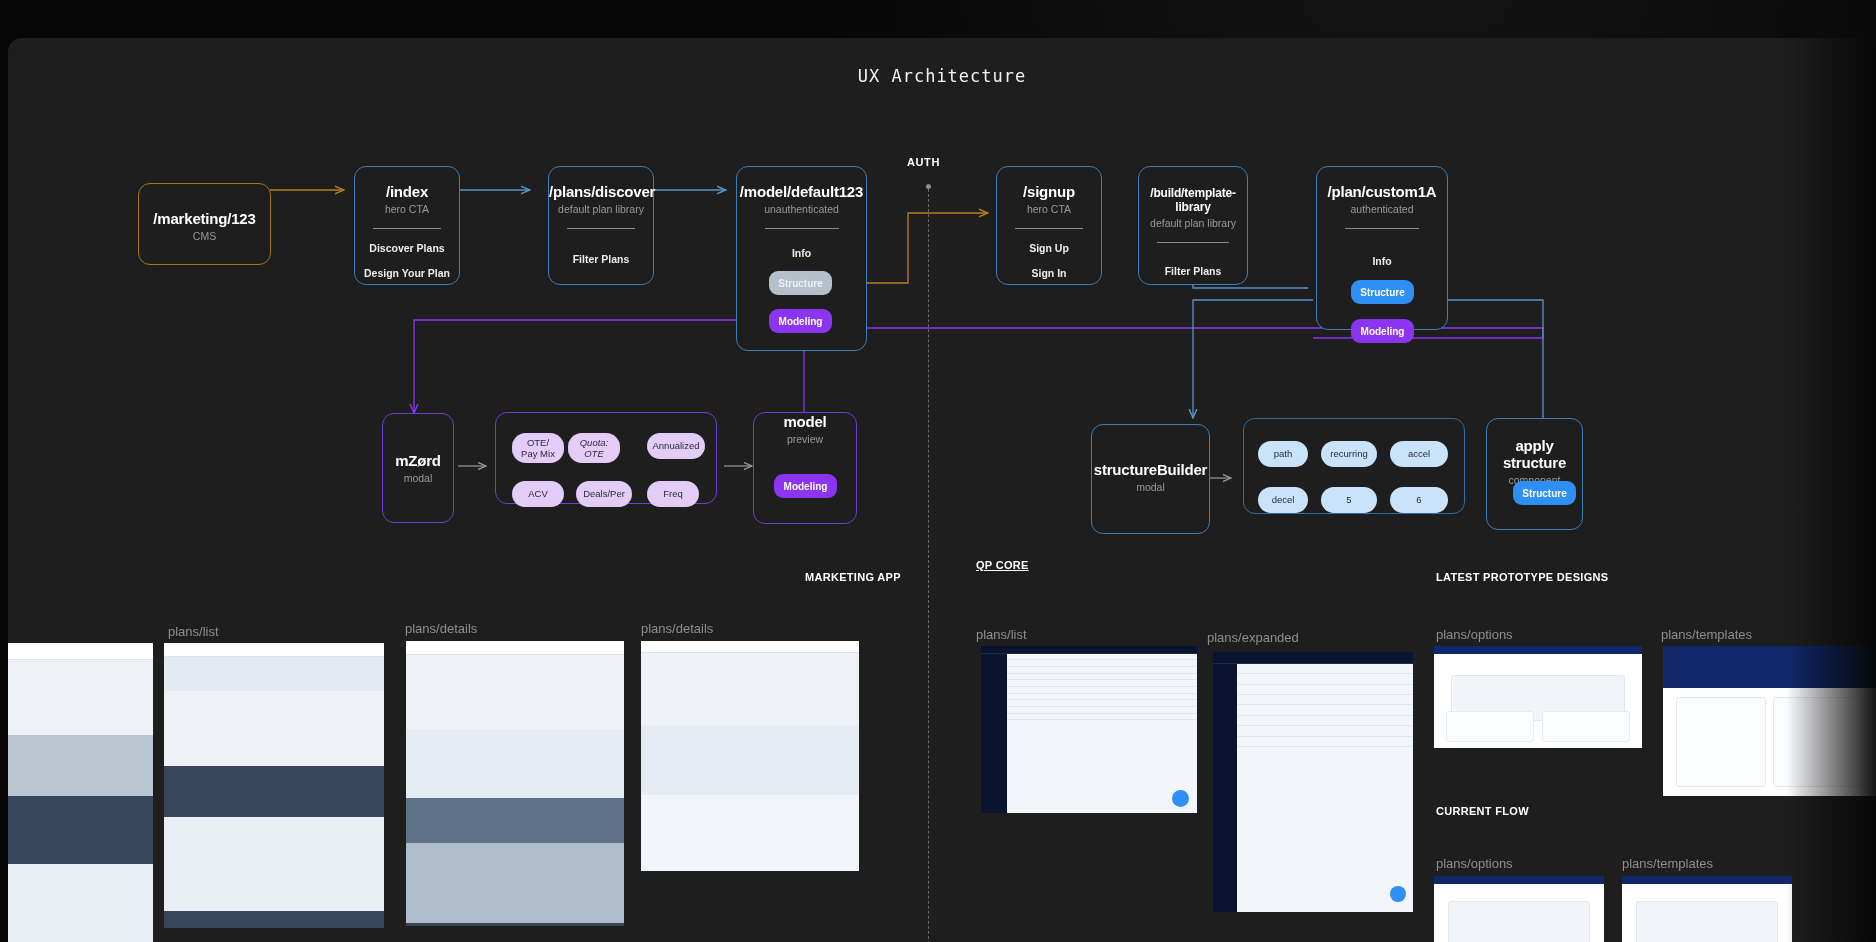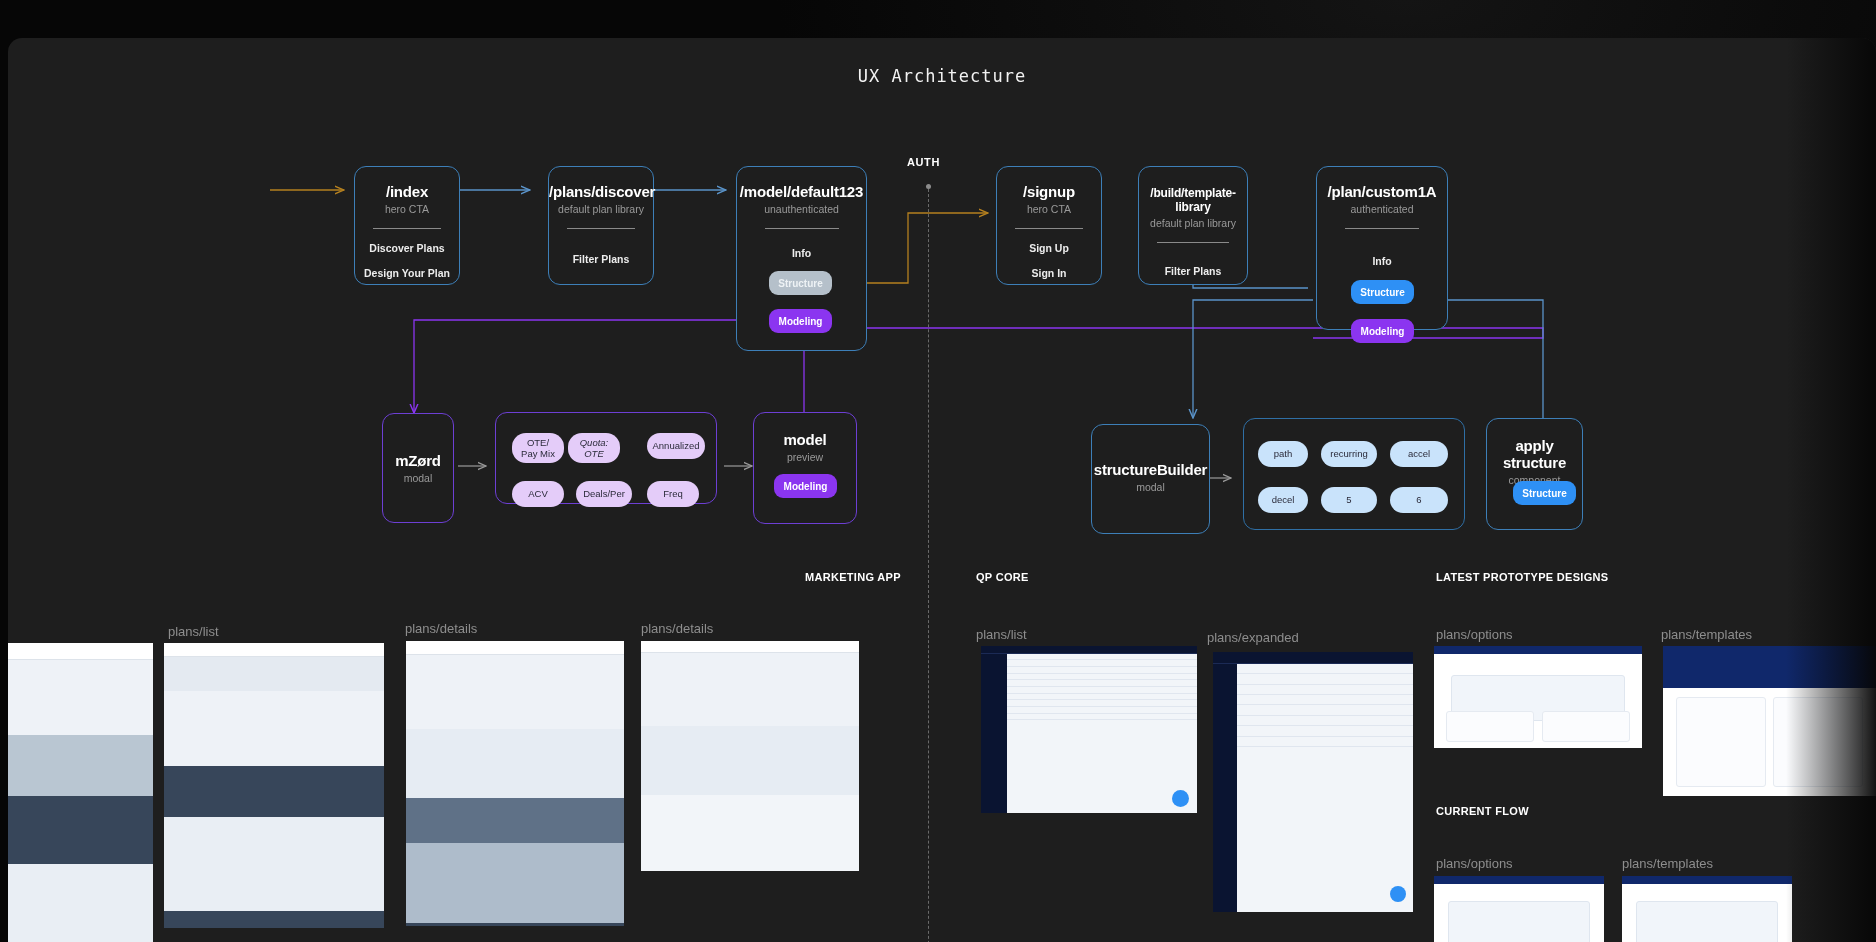--- a/index.html
+++ b/index.html
@@ -204,20 +204,24 @@
 
     <line x1="450" y1="428" x2="478" y2="428" stroke="#9a9a9a" stroke-width="1.2" marker-end="url(#ar-grey)"></line>
     <line x1="716" y1="428" x2="744" y2="428" stroke="#9a9a9a" stroke-width="1.2" marker-end="url(#ar-grey)"></line>
     <line x1="1195" y1="440" x2="1223" y2="440" stroke="#9a9a9a" stroke-width="1.2" marker-end="url(#ar-grey)"></line>
   </svg>
 
   <div class="auth-label" style="left:899px; top:118px;">AUTH</div>
   <div class="auth-dot" style="left:918px; top:146px;"></div>
   <div class="auth-line" style="left:920px; top:151px; height:790px;"></div>
 
+  <div class="node amber" style="left:130px; top:145px; width:133px; height:82px;">
+    <div class="node-title" style="margin-top:26px;">/marketing/123</div>
+    <div class="node-sub">CMS</div>
+  </div>
 
   <div class="node" style="left:346px; top:128px; width:106px; height:119px;">
     <div class="node-title" style="margin-top:16px;">/index</div>
     <div class="node-sub">hero CTA</div>
     <div class="node-rule" style="width:68px;"></div>
     <div class="node-link">Discover Plans</div>
     <div class="node-link">Design Your Plan</div>
   </div>
 
   <div class="node" style="left:540px; top:128px; width:106px; height:119px;">
@@ -270,47 +274,47 @@
 Pay Mix</div>
     <div class="pill lav" style="left:72px; top:20px; width:52px; height:30px; white-space:pre;font-style:italic;">Quota:
 OTE</div>
     <div class="pill lav" style="left:151px; top:20px; width:58px; height:26px;">Annualized</div>
     <div class="pill lav" style="left:16px; top:68px; width:52px; height:26px;">ACV</div>
     <div class="pill lav" style="left:80px; top:68px; width:56px; height:26px;">Deals/Per</div>
     <div class="pill lav" style="left:151px; top:68px; width:52px; height:26px;">Freq</div>
   </div>
 
   <div class="node purple" style="left:745px; top:374px; width:104px; height:112px;">
-    <div class="node-title" style="margin-top:18px;">model</div>
+    <div class="node-title" style="">model</div>
     <div class="node-sub">preview</div>
     <div class="btn purple" style="position:absolute; left:20px; top:61px; width:63px; height:24px;">Modeling</div>
   </div>
 
   <div class="node" style="left:1083px; top:386px; width:119px; height:110px;">
     <div class="node-title" style="margin-top:36px;">structureBuilder</div>
     <div class="node-sub">modal</div>
   </div>
 
-  <div class="node blue-dim" style="left:1235px; top:380px; width:222px; height:112px;">
+  <div class="node blue-dim" style="left:1235px; top:380px; width:222px; height:96px;">
     <div class="pill sky" style="left:14px; top:22px; width:50px; height:26px;">path</div>
     <div class="pill sky" style="left:77px; top:22px; width:56px; height:26px;">recurring</div>
     <div class="pill sky" style="left:146px; top:22px; width:58px; height:26px;">accel</div>
     <div class="pill sky" style="left:14px; top:68px; width:50px; height:26px;">decel</div>
     <div class="pill sky" style="left:77px; top:68px; width:56px; height:26px;">5</div>
     <div class="pill sky" style="left:146px; top:68px; width:58px; height:26px;">6</div>
   </div>
 
   <div class="node" style="left:1478px; top:380px; width:97px; height:112px;">
     <div class="node-title" style="margin-top:18px;">apply structure</div>
     <div class="node-sub">component</div>
     <div class="btn blue" style="position:absolute; left:26px; top:62px; width:63px; height:24px;">Structure</div>
   </div>
 
   <div class="sec-head" style="left:749px; top:533px;margin-left:48px;">MARKETING APP</div>
-  <div class="sec-head" style="left:968px; top:533px;">QP CORE</div>
+  <div class="sec-head" style="left:968px; top:521px;text-decoration:underline;">QP CORE</div>
   <div class="sec-head" style="left:1428px; top:533px;">LATEST PROTOTYPE DESIGNS</div>
   <div class="sec-head" style="left:1428px; top:767px;">CURRENT FLOW</div>
 
   <div class="shot-label" style="left:160px; top:586px;">plans/list</div>
   <div class="shot-label" style="left:397px; top:583px;">plans/details</div>
   <div class="shot-label" style="left:633px; top:583px;">plans/details</div>
   <div class="shot-label" style="left:968px; top:589px;">plans/list</div>
   <div class="shot-label" style="left:1199px; top:592px;">plans/expanded</div>
   <div class="shot-label" style="left:1428px; top:589px;">plans/options</div>
   <div class="shot-label" style="left:1653px; top:589px;">plans/templates</div>

